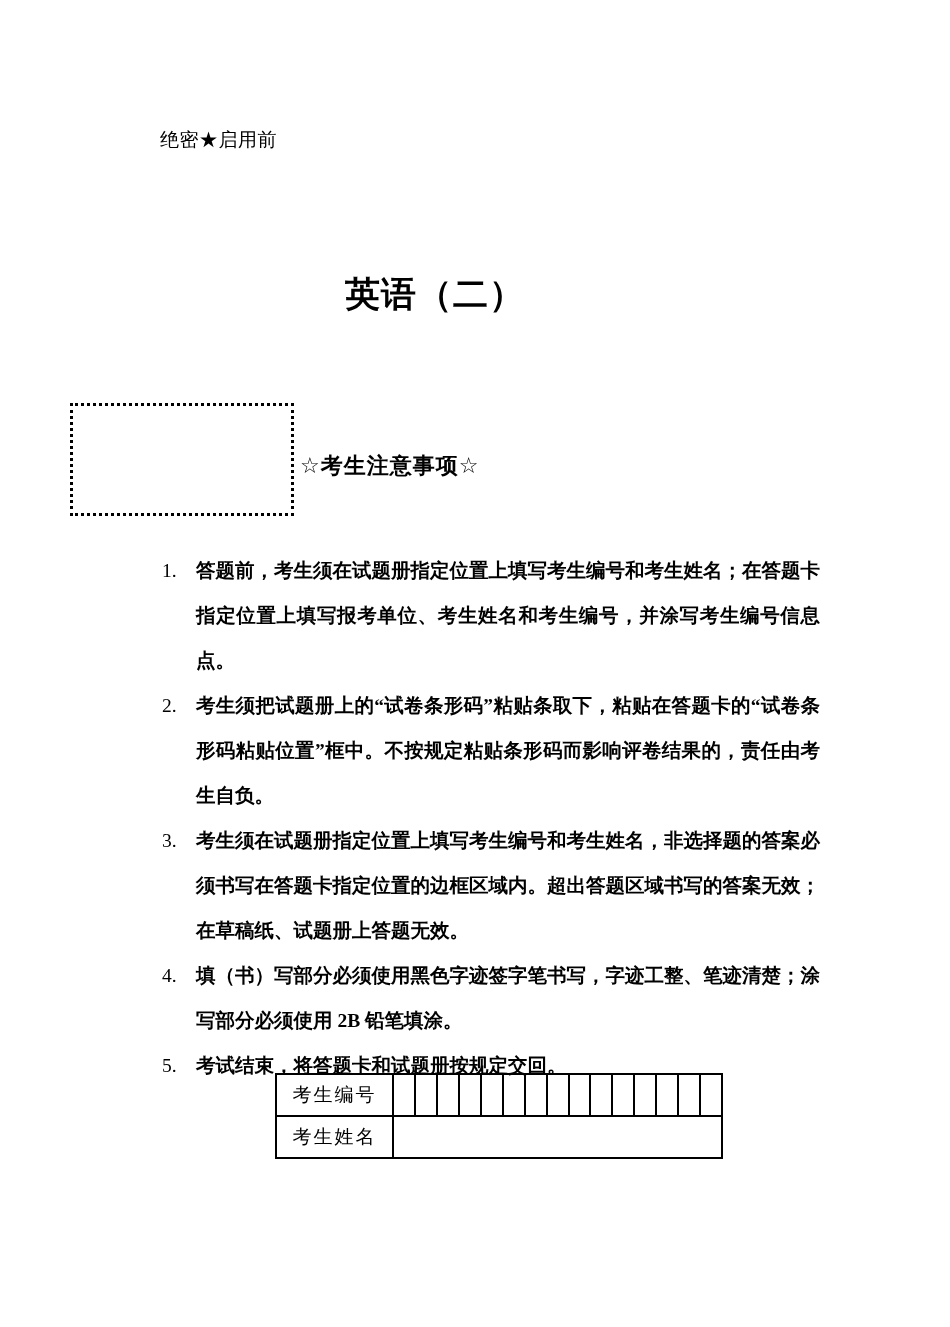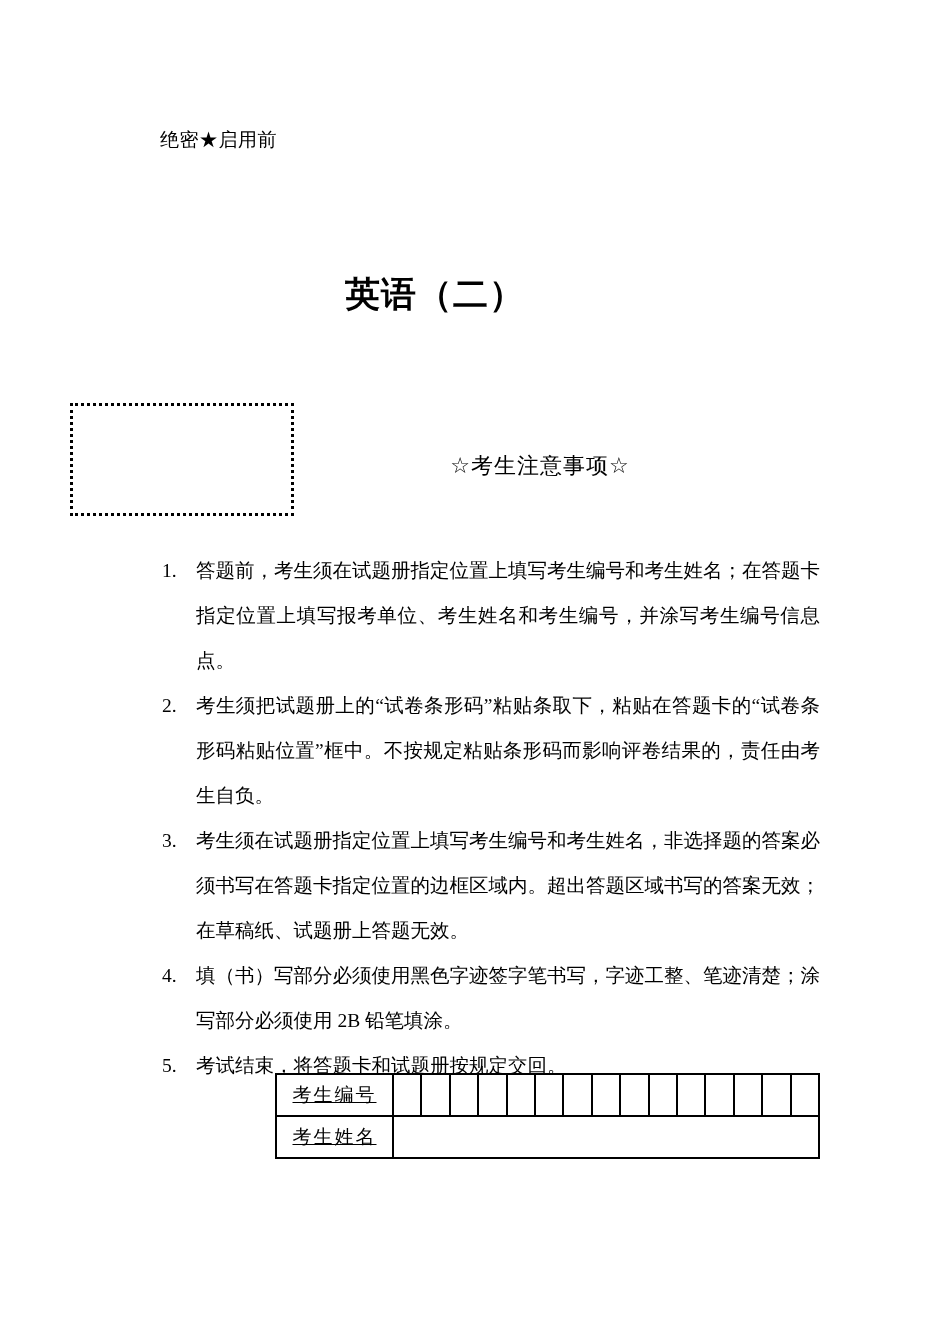--- a/index.html
+++ b/index.html
@@ -80,23 +80,22 @@
     box-sizing: border-box;
     background: #ffffff;
   }
 
   
   .notice-heading {
     position: absolute;
     left: 300px;
     top: 450px;
     width: 480px;
-    text-align: center;
     font-size: 22px;
-    font-weight: normal;
+    font-weight: bold;
     line-height: 32px;
     letter-spacing: 1px;
     font-family: "Liberation Sans", "DejaVu Sans", sans-serif;
   }
 
   
   .notices {
     position: absolute;
     left: 160px;
     top: 548px;
@@ -116,42 +115,42 @@
     position: absolute;
     left: 2px;
     top: 0;
     width: 26px;
     text-align: left;
     font-size: 19.5px;
     line-height: 45px;
   }
   .notice-text {
     display: block;
+    font-weight: bold;
   }
 
   
   .info-caption {
     position: absolute;
     left: 275px;
     top: 1038px;
     width: 490px;
     text-align: center;
     font-size: 20px;
     line-height: 30px;
     letter-spacing: 0.5px;
   }
 
   .info-table {
     position: absolute;
     left: 275px;
     top: 1073px;
-    width: 545px;
+    width: 448px;
     border-collapse: collapse;
     table-layout: fixed;
-    text-decoration: underline;
   }
   .info-table td {
     border: 2px solid #000000;
     height: 40px;
     padding: 0;
   }
   .info-table td.label {
     width: 115px;
     text-align: center;
     font-size: 19px;

